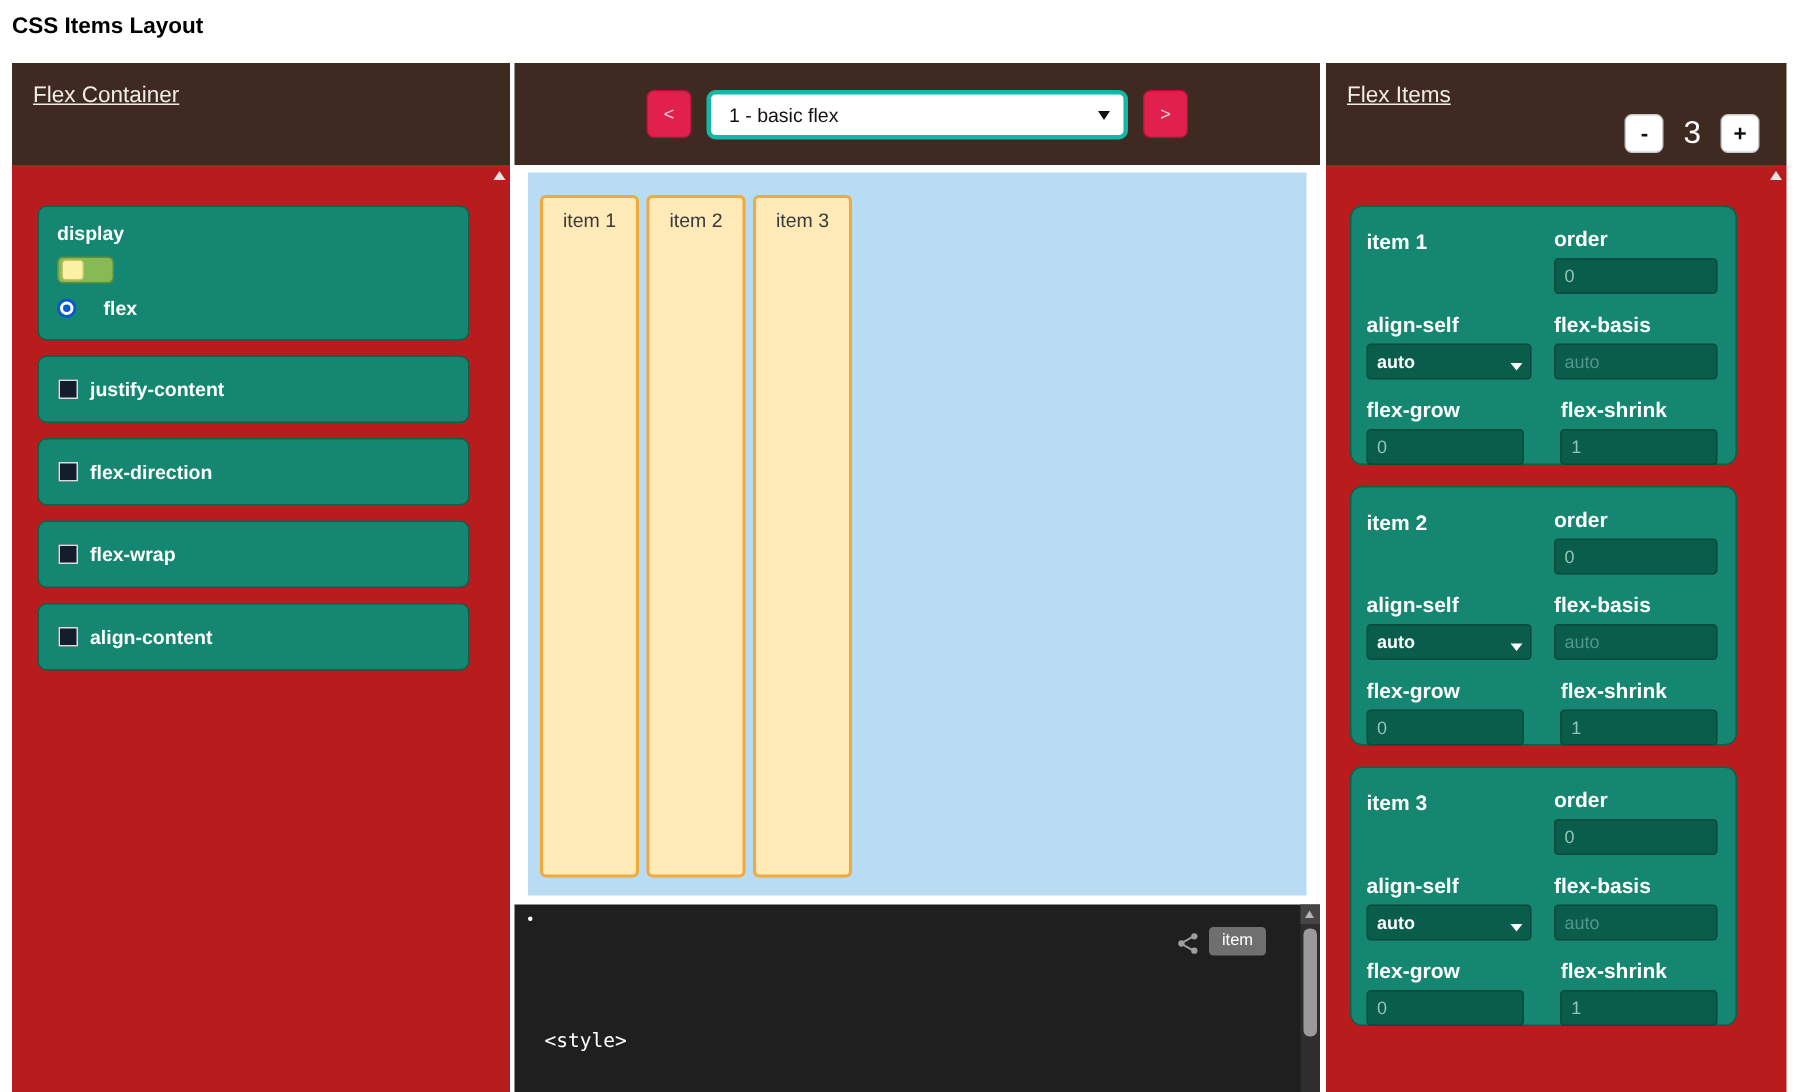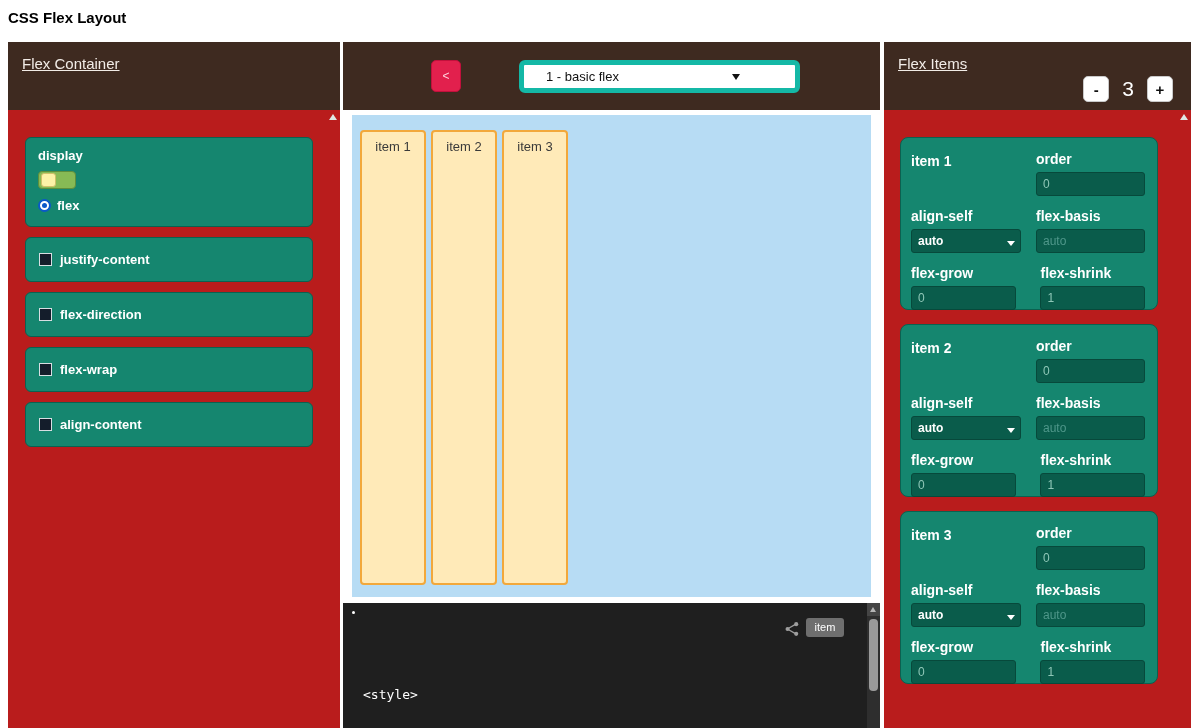--- a/index.html
+++ b/index.html
@@ -22,37 +22,37 @@
               border-left:4px solid transparent; border-right:4px solid transparent;
               border-bottom:6px solid #dfe7e4; cursor:pointer; }
 
   
   .lc-wrap { padding:27px 27px 0 17px; }
   .card { background:#15866f; border:1px solid #0b6150; border-radius:6px; }
   .display-card { height:90px; padding:10px 12px; margin-bottom:10px; }
   .display-label { font-size:13px; font-weight:bold; color:#fff; }
   .toggle { margin:8px 0 9px 0; width:38px; height:18px; background:#87ba55; border:1px solid #5f8f3c; border-radius:4px; position:relative; cursor:pointer; }
   .toggle-knob { position:absolute; left:2px; top:1px; width:15px; height:14px; background:#fcf2a7; border:1px solid #cfc06a; border-radius:3px; }
-  .radio-row { display:flex; align-items:center; gap:6px; }
+  .radio-row { display:flex; align-items:center; gap:18px; }
   .radio { width:13px; height:13px; border-radius:50%; background:#fff; border:2px solid #0a59c9; position:relative; cursor:pointer; flex:0 0 auto; }
   .radio::after { content:""; position:absolute; left:2px; top:2px; width:5px; height:5px; background:#0a59c9; border-radius:50%; }
   .radio-label { font-size:13px; font-weight:bold; color:#fff; cursor:pointer; }
 
   .opt-card { height:45px; margin-bottom:10px; display:flex; align-items:center; padding:0 13px; gap:8px; }
   .checkbox { width:13px; height:13px; background:#141d2b; border:1px solid #d7dee2; cursor:pointer; flex:0 0 auto; }
   .opt-label { font-size:13px; font-weight:bold; color:#fff; cursor:pointer; }
 
   
   .panel-mid .panel-header { display:flex; align-items:center; justify-content:center; gap:10px; }
   .nav-btn { width:30px; height:32px; background:#e2204d; border:1px solid #c2103c; border-radius:5px;
              color:#ffd2dc; font-size:12px; display:flex; align-items:center; justify-content:center; cursor:pointer; }
   .select-wrap { position:relative; width:281px; height:33px; }
-  .layout-select { width:100%; height:100%; border-radius:6px; border:5px solid #14b8a6; background:#fff;
-                   font-size:13px; color:#111; padding:0 26px 0 22px; appearance:none; -webkit-appearance:none; -moz-appearance:none;
-                   font-family:"Liberation Sans", sans-serif; cursor:pointer;margin-left:48px; }
+  .layout-select { width:100%; height:100%; border-radius:6px; border:3px solid #14b8a6; background:#fff;
+                   font-size:13px; color:#111; padding:0 26px 0 12px; appearance:none; -webkit-appearance:none; -moz-appearance:none;
+                   font-family:"Liberation Sans", sans-serif; cursor:pointer; }
   .select-caret { position:absolute; right:12px; top:14px; width:0; height:0; pointer-events:none;
                   border-left:4px solid transparent; border-right:4px solid transparent; border-top:6px solid #111; }
 
   .flex-area { position:absolute; left:9px; top:73px; width:519px; height:482px; background:#b7dcf4;
                padding:15px 8px 8px 8px; display:flex; gap:5px; align-items:flex-start; }
   .flex-preview-item { width:66px; height:455px; background:#ffeab8; border:2px solid #f2a83b; border-radius:4px;
                        text-align:center; padding-top:7px; font-size:13px; color:#3a3a3a; }
 
   .code-block { position:absolute; left:0; top:561px; width:537px; height:125px; background:#1f1f1f; overflow:hidden; }
   .code-dot { position:absolute; left:9px; top:8px; width:3px; height:3px; background:#fff; border-radius:50%; }
@@ -90,21 +90,21 @@
   .fi-select-wrap { position:relative; width:100%; height:24px; }
   .fi-select { width:100%; height:24px; appearance:none; -webkit-appearance:none; -moz-appearance:none;
                background:#0a5c4b; border:1px solid #07493b; border-radius:3px; color:#fff; font-weight:bold;
                font-size:12px; padding:0 18px 0 6px; font-family:"Liberation Sans", sans-serif; cursor:pointer; }
   .fi-caret { position:absolute; right:6px; top:10px; width:0; height:0; pointer-events:none;
               border-left:4px solid transparent; border-right:4px solid transparent; border-top:5px solid #fff; }
 </style>
 </head>
 <body>
 
-<div class="page-title">CSS Flex Layout</div>
+<div class="page-title">CSS Items Layout</div>
 
 <div class="panel panel-left">
   <div class="panel-header">
     <span class="hdr-title">Flex Container</span>
   </div>
   <div class="panel-body">
     <div class="panel-up"></div>
     <div class="lc-wrap">
 
       <div class="card display-card">

